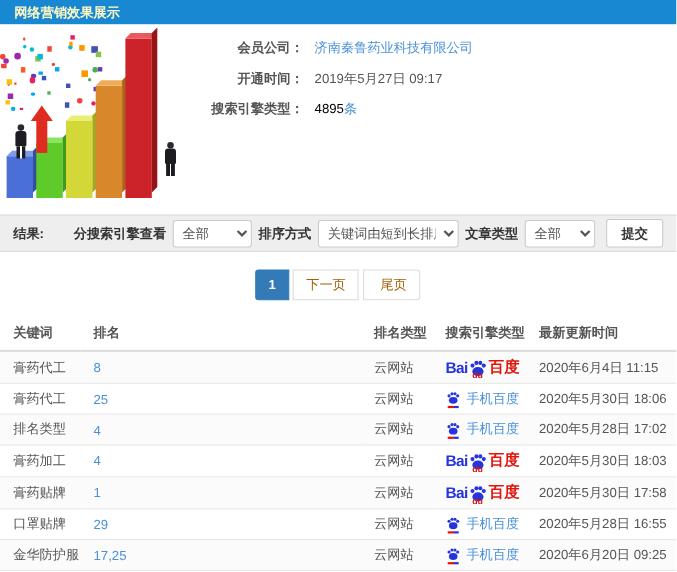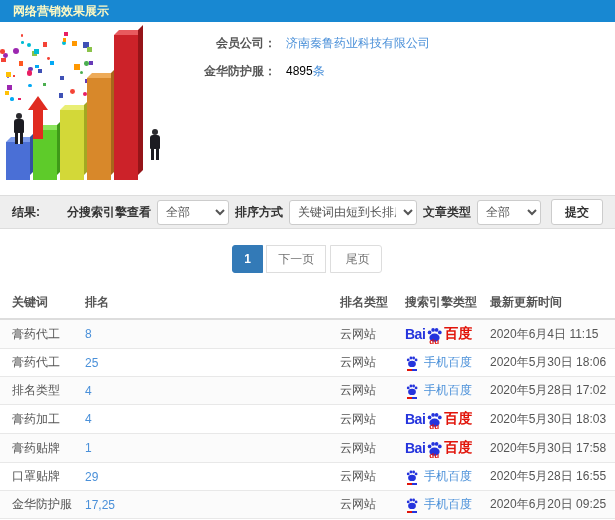--- a/index.html
+++ b/index.html
@@ -56,21 +56,21 @@
   .filter-label { font-weight:bold; color:#333; white-space:nowrap; }
   select { height:25px; border:1px solid #ccc; border-radius:3px; background:#fff; color:#555;
     font-size:12px; font-family:inherit; padding:0 4px; }
   .sel-engine { width:72px; } .sel-sort { width:128px; } .sel-article { width:64px; }
   .submit-btn { height:26px; padding:0 13px; border:1px solid #ccc; border-radius:3px; background:#fff;
     color:#333; font-size:12px; font-weight:bold; cursor:pointer; margin-left:4px; }
 
   
   .pagination { margin:16px 0 14px; text-align:center; }
   .page-box { display:inline-block; height:28px; line-height:26px; padding:0 11px; border:1px solid #ddd;
-    background:#fff; color:#737373; font-size:12px; margin-left:-1px; vertical-align:top; cursor:pointer; }
+    background:#fff; color:#a16207; font-size:12px; margin-left:-1px; vertical-align:top; cursor:pointer; }
   .page-box.active { background:#337ab7; border-color:#337ab7; color:#fff; border-radius:3px 0 0 3px; font-weight:bold; }
   .page-box.last { border-radius:0 3px 3px 0;padding-left:15px; }
 
   
   table { width:100%; border-collapse:collapse; table-layout:fixed; }
   th { font-size:12px; color:#555; text-align:left; padding:7px 0 7px 12px;
     border-bottom:2px solid #ddd; font-weight:bold; }
   td { font-size:12px; color:#555; text-align:left; padding:5px 0 5px 12px;
     border-top:1px solid #e8e8e8; height:27px; vertical-align:middle; }
   tr.data-row:nth-child(odd) td { background:#fbfbfb; }
@@ -163,21 +163,25 @@
         <span class="legs"></span>
       </div>
   </div>
 
   <div class="info">
     <div class="info-row">
       <span class="info-label">会员公司：</span>
       <span class="info-value link">济南秦鲁药业科技有限公司</span>
     </div>
     <div class="info-row">
-      <span class="info-label">金华防护服：</span>
+      <span class="info-label">开通时间：</span>
+      <span class="info-value">2019年5月27日 09:17</span>
+    </div>
+    <div class="info-row">
+      <span class="info-label">搜索引擎类型：</span>
       <span class="info-value"><span class="rank-count">4895</span><span class="rank-unit">条</span></span>
     </div>
   </div>
 </div>
 
 <div class="filterbar">
   <span class="results-label">结果:</span>
   <div class="filter-controls">
     <span class="filter-label">分搜索引擎查看</span>
     <select class="sel-engine">

